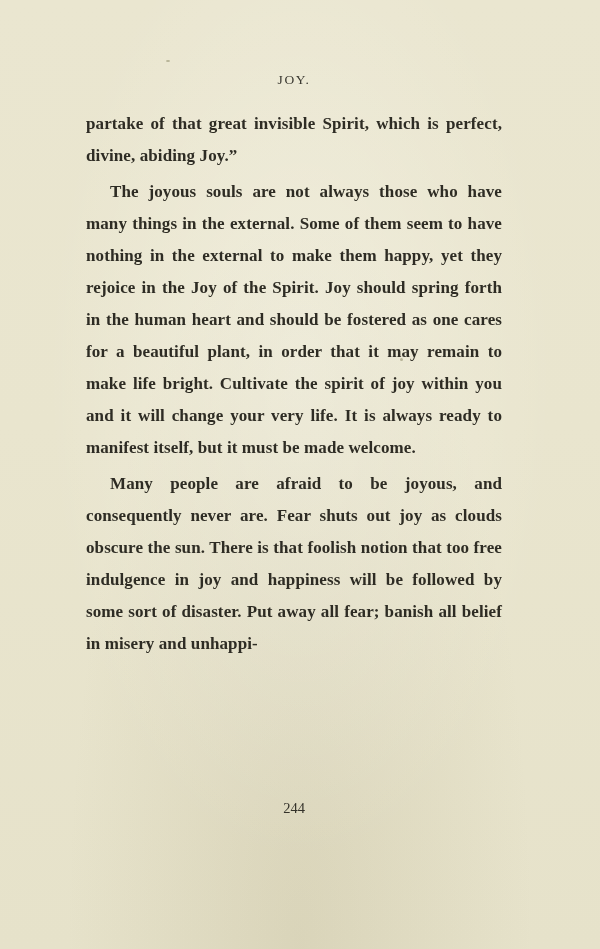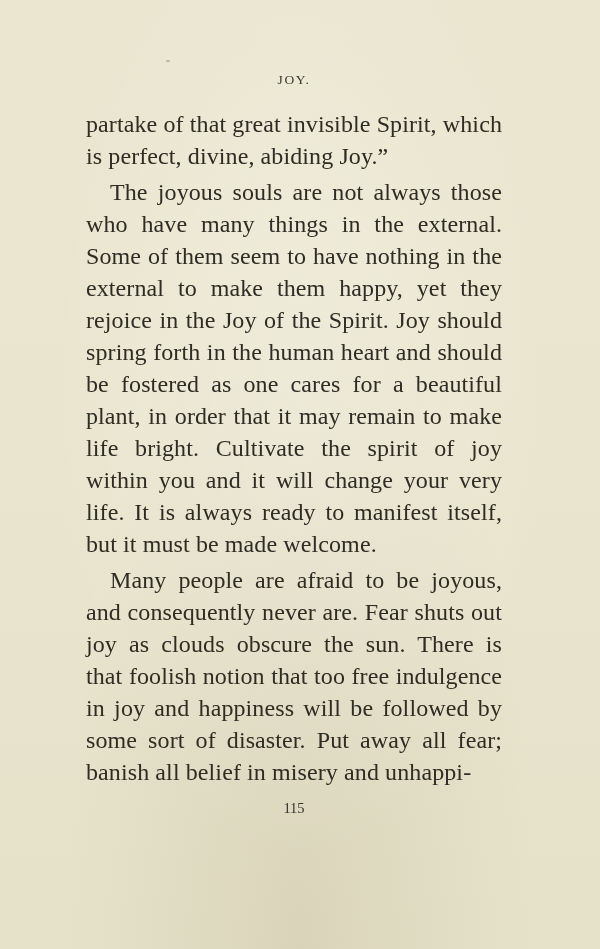--- a/index.html
+++ b/index.html
@@ -42,26 +42,27 @@
     text-align: center;
     font-size: 13.5px;
     letter-spacing: 1.6px;
     color: #3a3830;
   }
   .body-text {
     margin-top: 20px;
   }
   p.para {
     margin: 0 0 0 0;
-    font-size: 24px;
+    font-size: 17px;
     line-height: 32px;
     text-align: justify;
     text-align-last: left;
     color: #2e2c24;
     letter-spacing: 0.1px;
+    font-weight: bold;
   }
   p.para + p.para {
     margin-top: 4px;
   }
   p.indent {
     text-indent: 24px;
   }
   .folio {
     position: absolute;
     left: 0;
@@ -89,16 +90,16 @@
   <div class="content">
 
     <div class="running-head">JOY.</div>
 
     <div class="body-text">
       <p class="para">partake of that great invisible Spirit, which is perfect, divine, abiding Joy.”</p>
       <p class="para indent">The joyous souls are not always those who have many things in the external. Some of them seem to have nothing in the external to make them happy, yet they rejoice in the Joy of the Spirit.  Joy should spring forth in the human heart and should be fostered as one cares for a beautiful plant, in order that it may remain to make life bright.   Cultivate the spirit of joy within you and it will change your very life.   It is always ready to manifest itself, but it must be made welcome.</p>
       <p class="para indent">Many people are afraid to be joyous, and consequently never are.   Fear shuts out joy as clouds obscure the sun. There is that foolish notion that too free indulgence in joy and happiness will be followed by some sort of disaster.   Put away all fear; banish all belief in misery and unhappi-</p>
     </div>
 
-    <div class="folio">115</div>
+    <div class="folio">244</div>
 
   </div>
 </div>
 
 </body></html>

